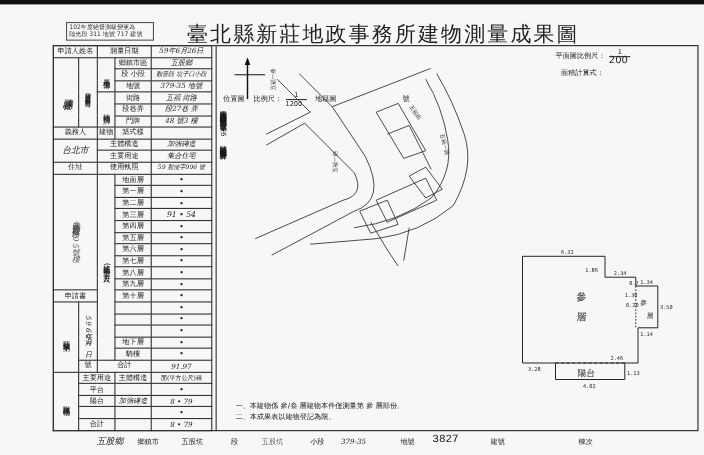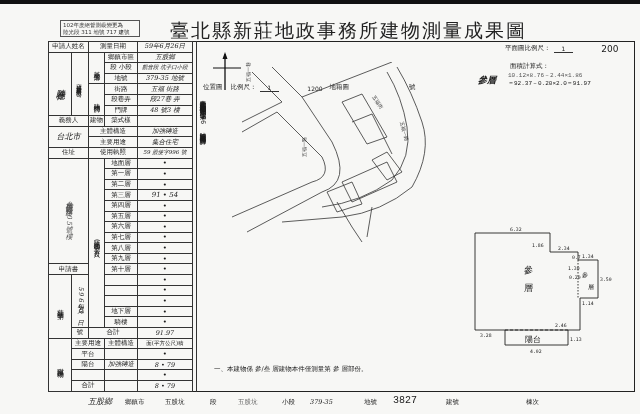--- a/index.html
+++ b/index.html
@@ -10,21 +10,21 @@
   .title { position: absolute; left: 170px; top: 18px; font-family: "DejaVu Serif", serif; font-size: 19px; letter-spacing: 2px; color: #222; }
   .frame { position: absolute; left: 48px; top: 41px; width: 587px; height: 351px; border: 1.5px solid #222; }
   table.form { position: absolute; left: 48px; top: 41px; width: 145px; border-collapse: collapse; font-size: 6.5px; }
   table.form td { border: 1px solid #333; height: 10.6px; padding: 0 1px; text-align: center; white-space: nowrap; overflow: hidden; }
   .vtext { writing-mode: vertical-rl; letter-spacing: 1px; }
   .hand { font-family: "DejaVu Serif", serif; color: #222; font-style: italic; }
   .dot { font-size: 7px; }
   .vnote { position: absolute; left: 199px; top: 95px; writing-mode: vertical-rl; font-size: 6.5px; line-height: 8px; letter-spacing: 0.5px; height: 270px; }
   .vline { position: absolute; left: 196px; top: 41px; width: 1px; height: 351px; background: #333; }
   .scale-row { position: absolute; top: 44px; font-size: 6.5px; display: flex; align-items: center; }
-  .frac { display: inline-flex; align-items: flex-end; margin: 0 3px; font-size: 6px; line-height: 7px; gap: 28px; }
+  .frac { display: inline-flex; flex-direction: column; align-items: flex-start; margin: 0 3px; font-size: 6px; line-height: 7px; }
   .frac .num { border-bottom: 1px solid #333; padding: 0 8px; }
   .frac-big .den { font-size: 9px; }
   .north { position: absolute; left: 213px; top: 52px; width: 30px; height: 40px; }
   .map { position: absolute; left: 222px; top: 62px; width: 230px; height: 180px; }
   .calc { position: absolute; left: 478px; top: 62px; font-size: 6.5px; line-height: 8px; }
   .plan { position: absolute; left: 470px; top: 225px; width: 150px; height: 130px; }
   .notes { position: absolute; left: 214px; top: 364px; font-size: 6.5px; line-height: 10px; }
   .bottom { position: absolute; left: 0; top: 392px; width: 640px; height: 22px; font-size: 6.5px; }
   .bottom span { position: absolute; top: 6px; }
   .mono { font-family: Liberation Mono, monospace; }
@@ -248,27 +248,20 @@
 <div class="scale-row" style="left:505px;">
   <span>平面圖比例尺：</span>
   <span class="frac frac-big">
     <span class="num">1</span>
     <span class="den">200</span>
   </span>
 </div>
 
 <div class="calc">
   <div style="margin-left:32px">面積計算式：</div>
-  <div style="display:flex;align-items:center;margin-top:2px">
-    <span style="font-size:9px;font-weight:bold;width:30px" class="hand">參層</span>
-    <div>
-      <div class="mono" style="font-size:6px;color:#555">10.12×8.76－2.44×1.86</div>
-      <div class="mono" style="font-size:6px">＝92.37－0.20×2.0＝91.97</div>
-    </div>
-  </div>
 </div>
 
 <svg class="plan" viewBox="0 0 150 130">
   <g fill="none" stroke="#222" stroke-width="0.9">
     <path d="M5 8 L80 8 L80 27 L108 27 L108 35 L128 35 L128 73 L110 73 L110 105 L5 105 Z"></path>
     <path d="M35 105 L35 120 L98 120 L98 105"></path>
     <path d="M35 105 L98 105" stroke-dasharray="3,2"></path>
     <path d="M108 35 L108 73" stroke-dasharray="1.5,1.5"></path>
   </g>
   <g font-size="4.8" fill="#222" font-family="DejaVu Sans Mono, monospace">
@@ -291,20 +284,21 @@
     <text x="54" y="48">參</text>
     <text x="54" y="66">層</text>
     <text x="55" y="117" font-size="8">陽台</text>
     <text x="112" y="52" font-size="6">參</text>
     <text x="118" y="64" font-size="6">層</text>
   </g>
 </svg>
 
 <div class="notes">
   <div>一、本建物係 參/叁 層建物本件僅測量第 參 層部份。</div>
+  <div>二、本成果表以建物登記為限。</div>
 </div>
 
 <div class="bottom">
   <span class="hand" style="left:88px;font-size:8px;top:4px">五股鄉</span>
   <span style="left:125px">鄉鎮市</span>
   <span style="left:165px">五股坑</span>
   <span style="left:210px">段</span>
   <span style="left:238px;color:#666">五股坑</span>
   <span style="left:282px">小段</span>
   <span class="hand" style="left:310px">379-35</span>

